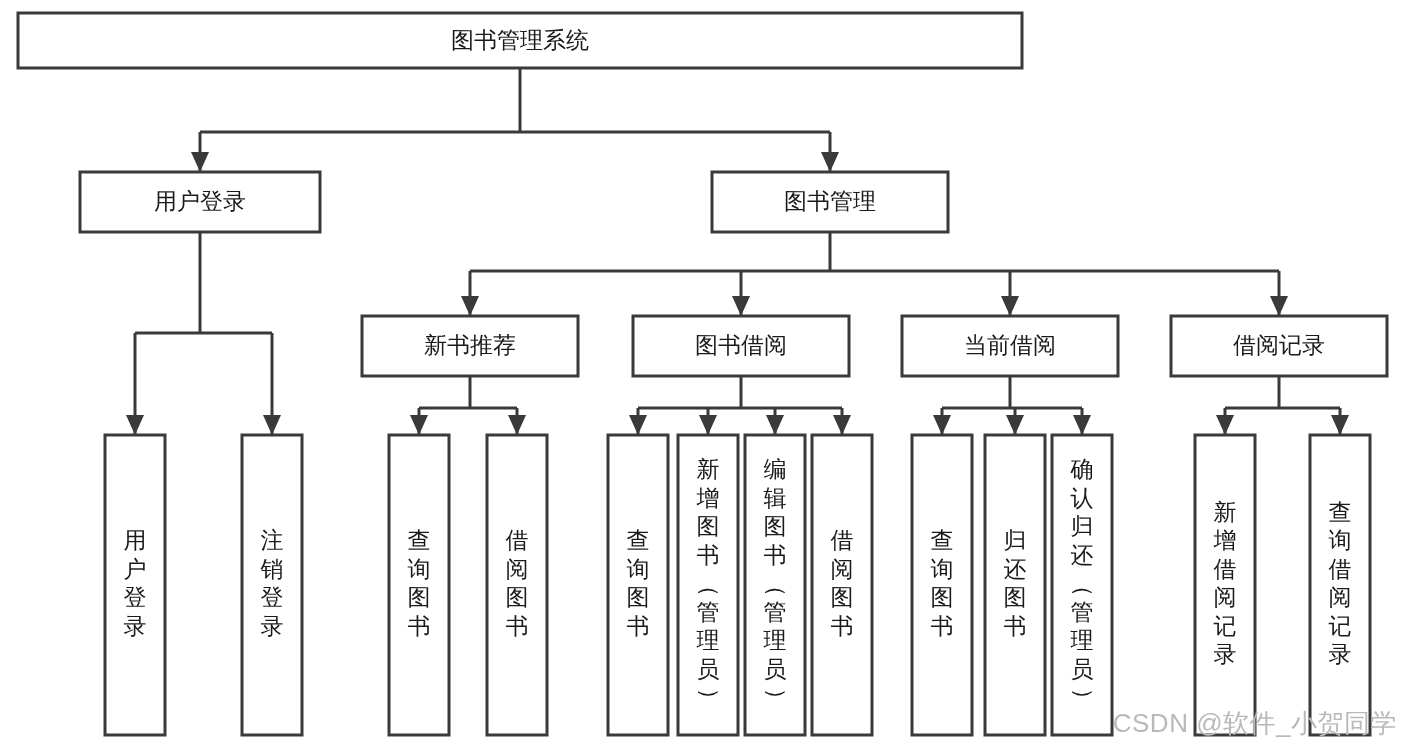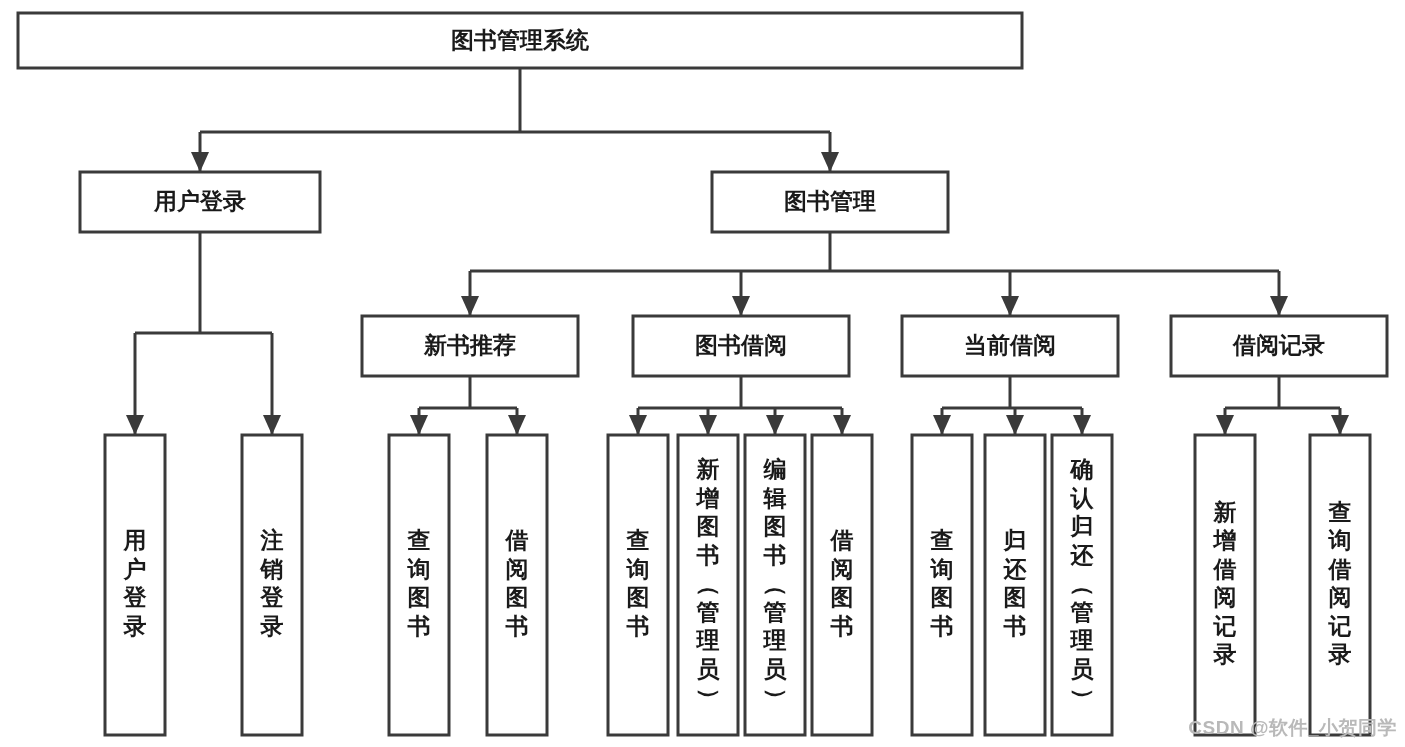--- a/index.html
+++ b/index.html
@@ -11,21 +11,20 @@
     width: 1405px;
     height: 747px;
     font-family: "Liberation Sans", "DejaVu Sans", sans-serif;
     overflow: hidden;
   }
   #diagram-root {
     position: relative;
     width: 1405px;
     height: 747px;
     background: #ffffff;
-    font-weight: bold;
   }
   svg.diagram-canvas {
     position: absolute;
     top: 0;
     left: 0;
     width: 1405px;
     height: 747px;
   }
   .node-box {
     fill: #ffffff;
@@ -53,21 +52,21 @@
     font-family: "Liberation Sans", "DejaVu Sans", sans-serif;
     font-size: 23px;
     fill: #1a1a1a;
     white-space: pre;
   }
   .watermark {
     position: absolute;
     right: 8px;
     bottom: 6px;
     font-family: "Liberation Sans", "DejaVu Sans", sans-serif;
-    font-size: 19px;
+    font-size: 26px;
     color: #b9b9b9;
     letter-spacing: 0.5px;
     user-select: none;
     pointer-events: none;
   }
 </style>
 </head>
 <body>
 
 <div id="diagram-root">

